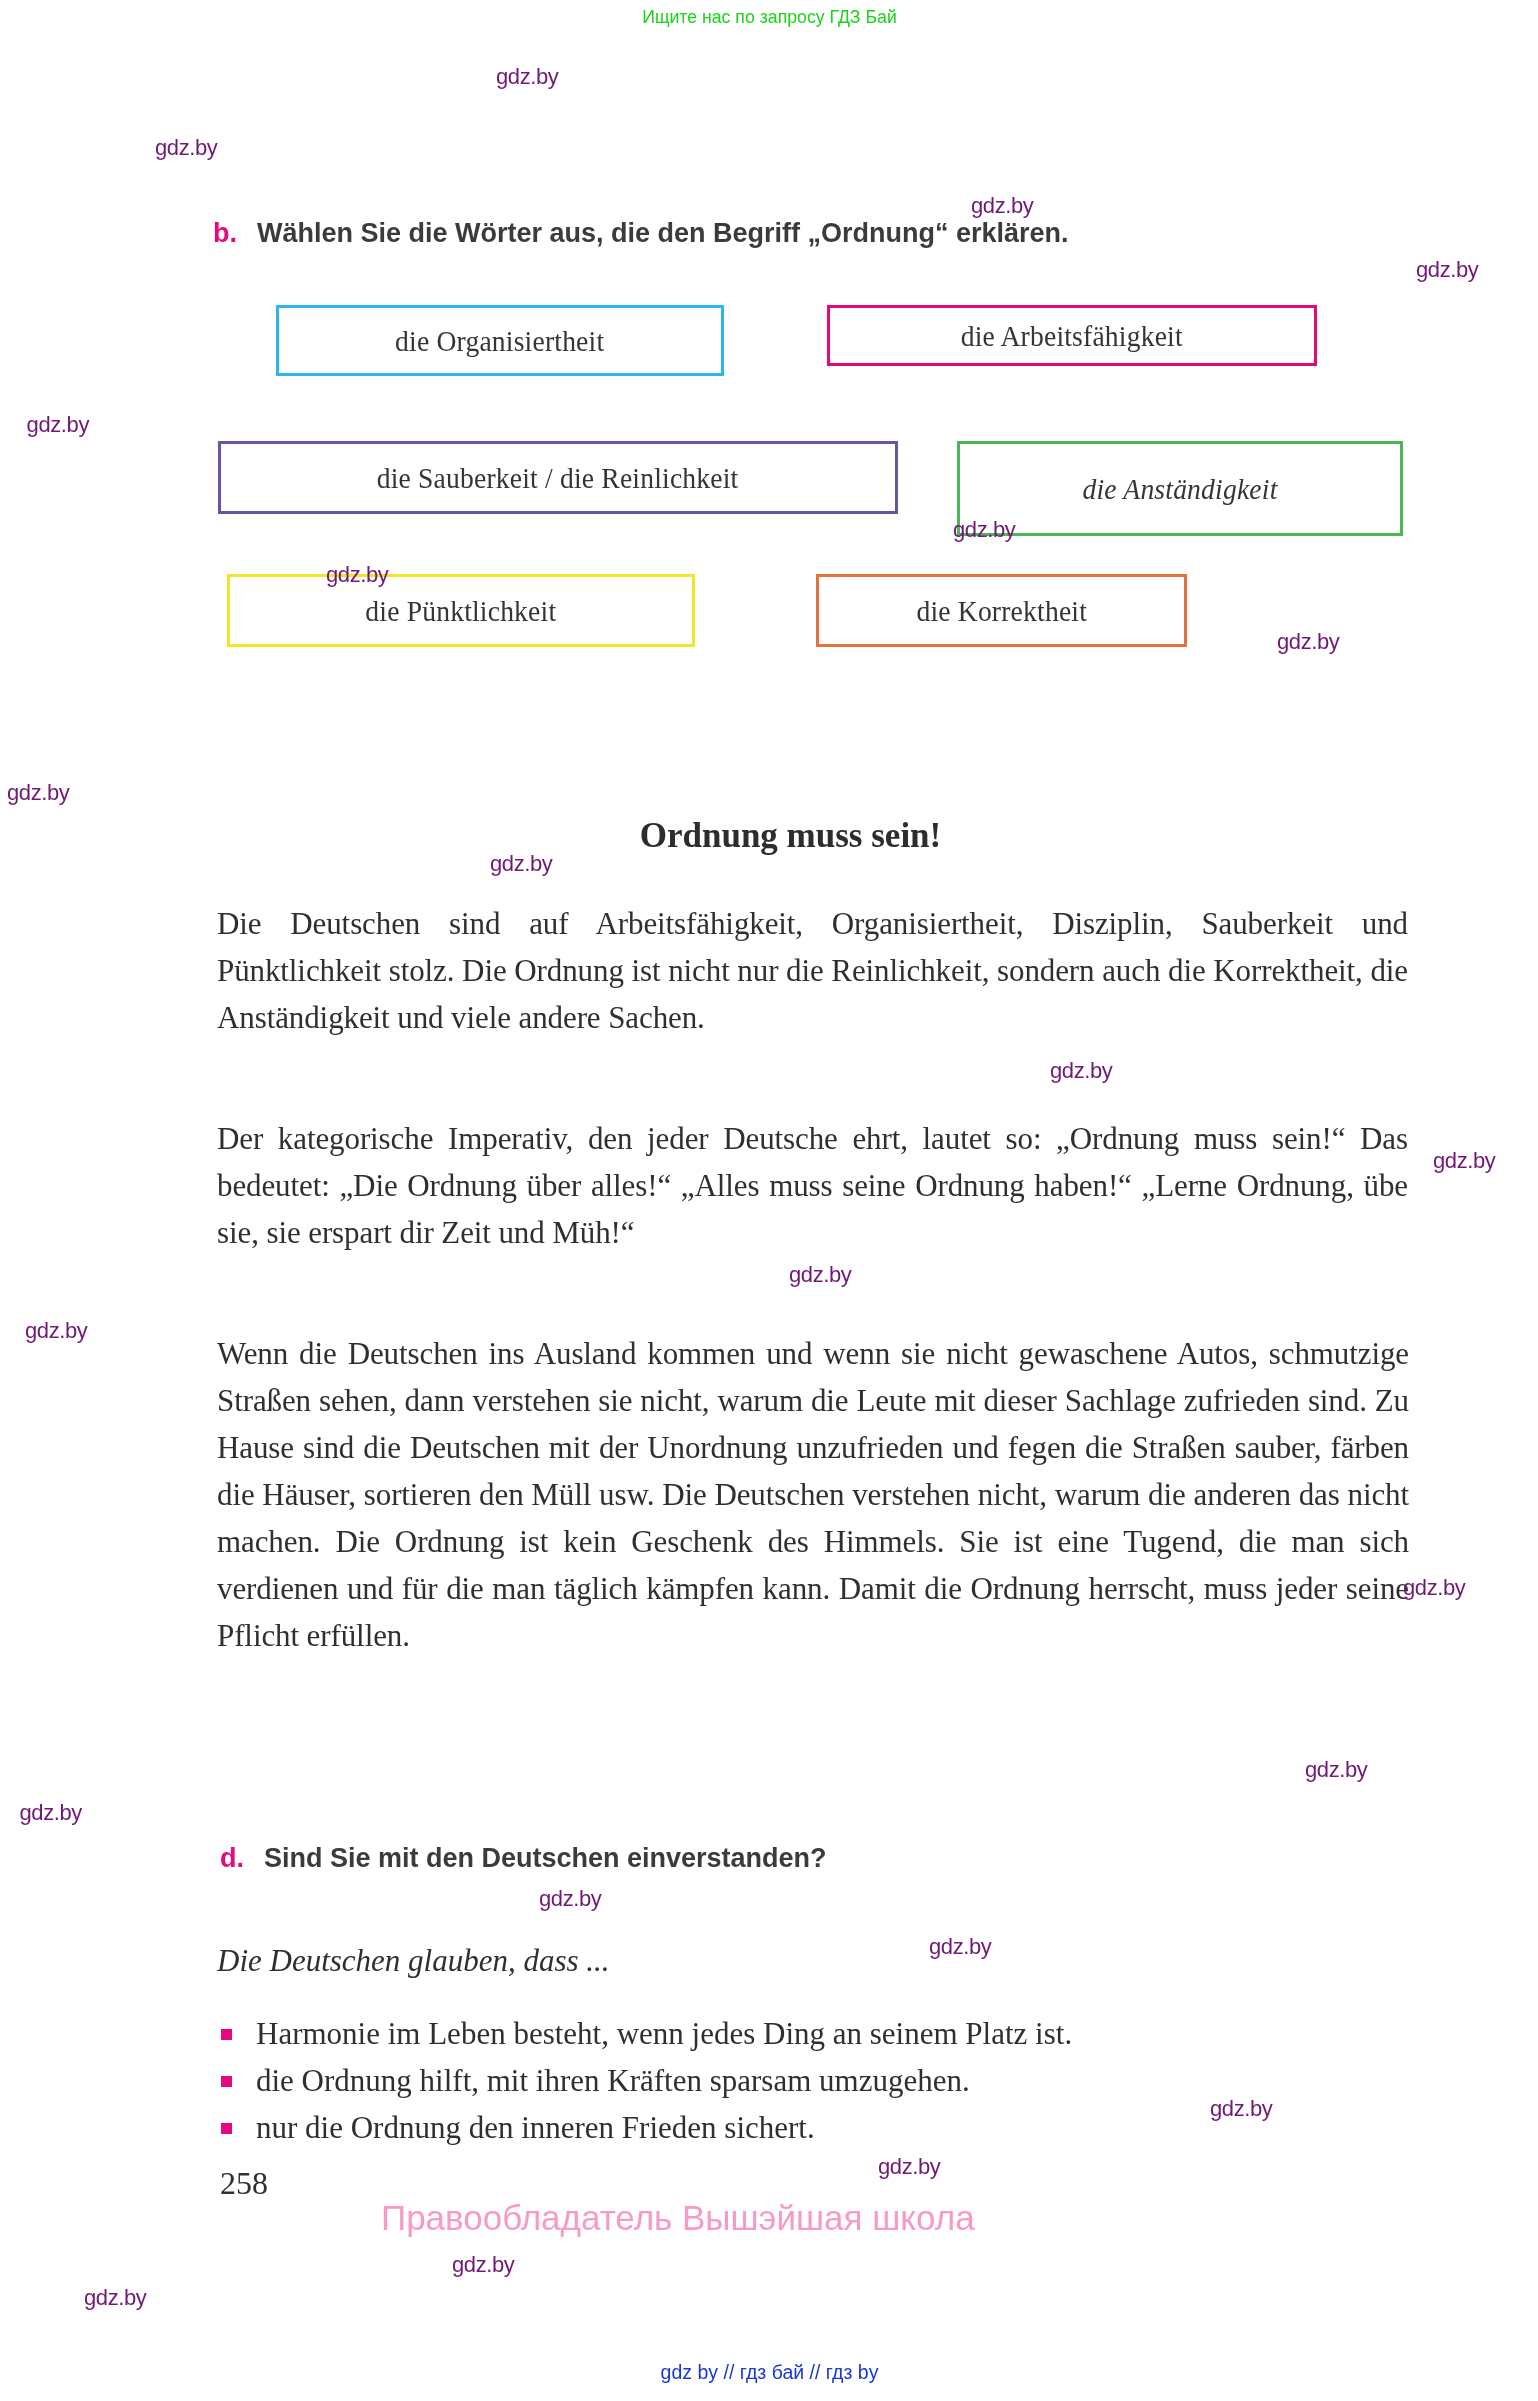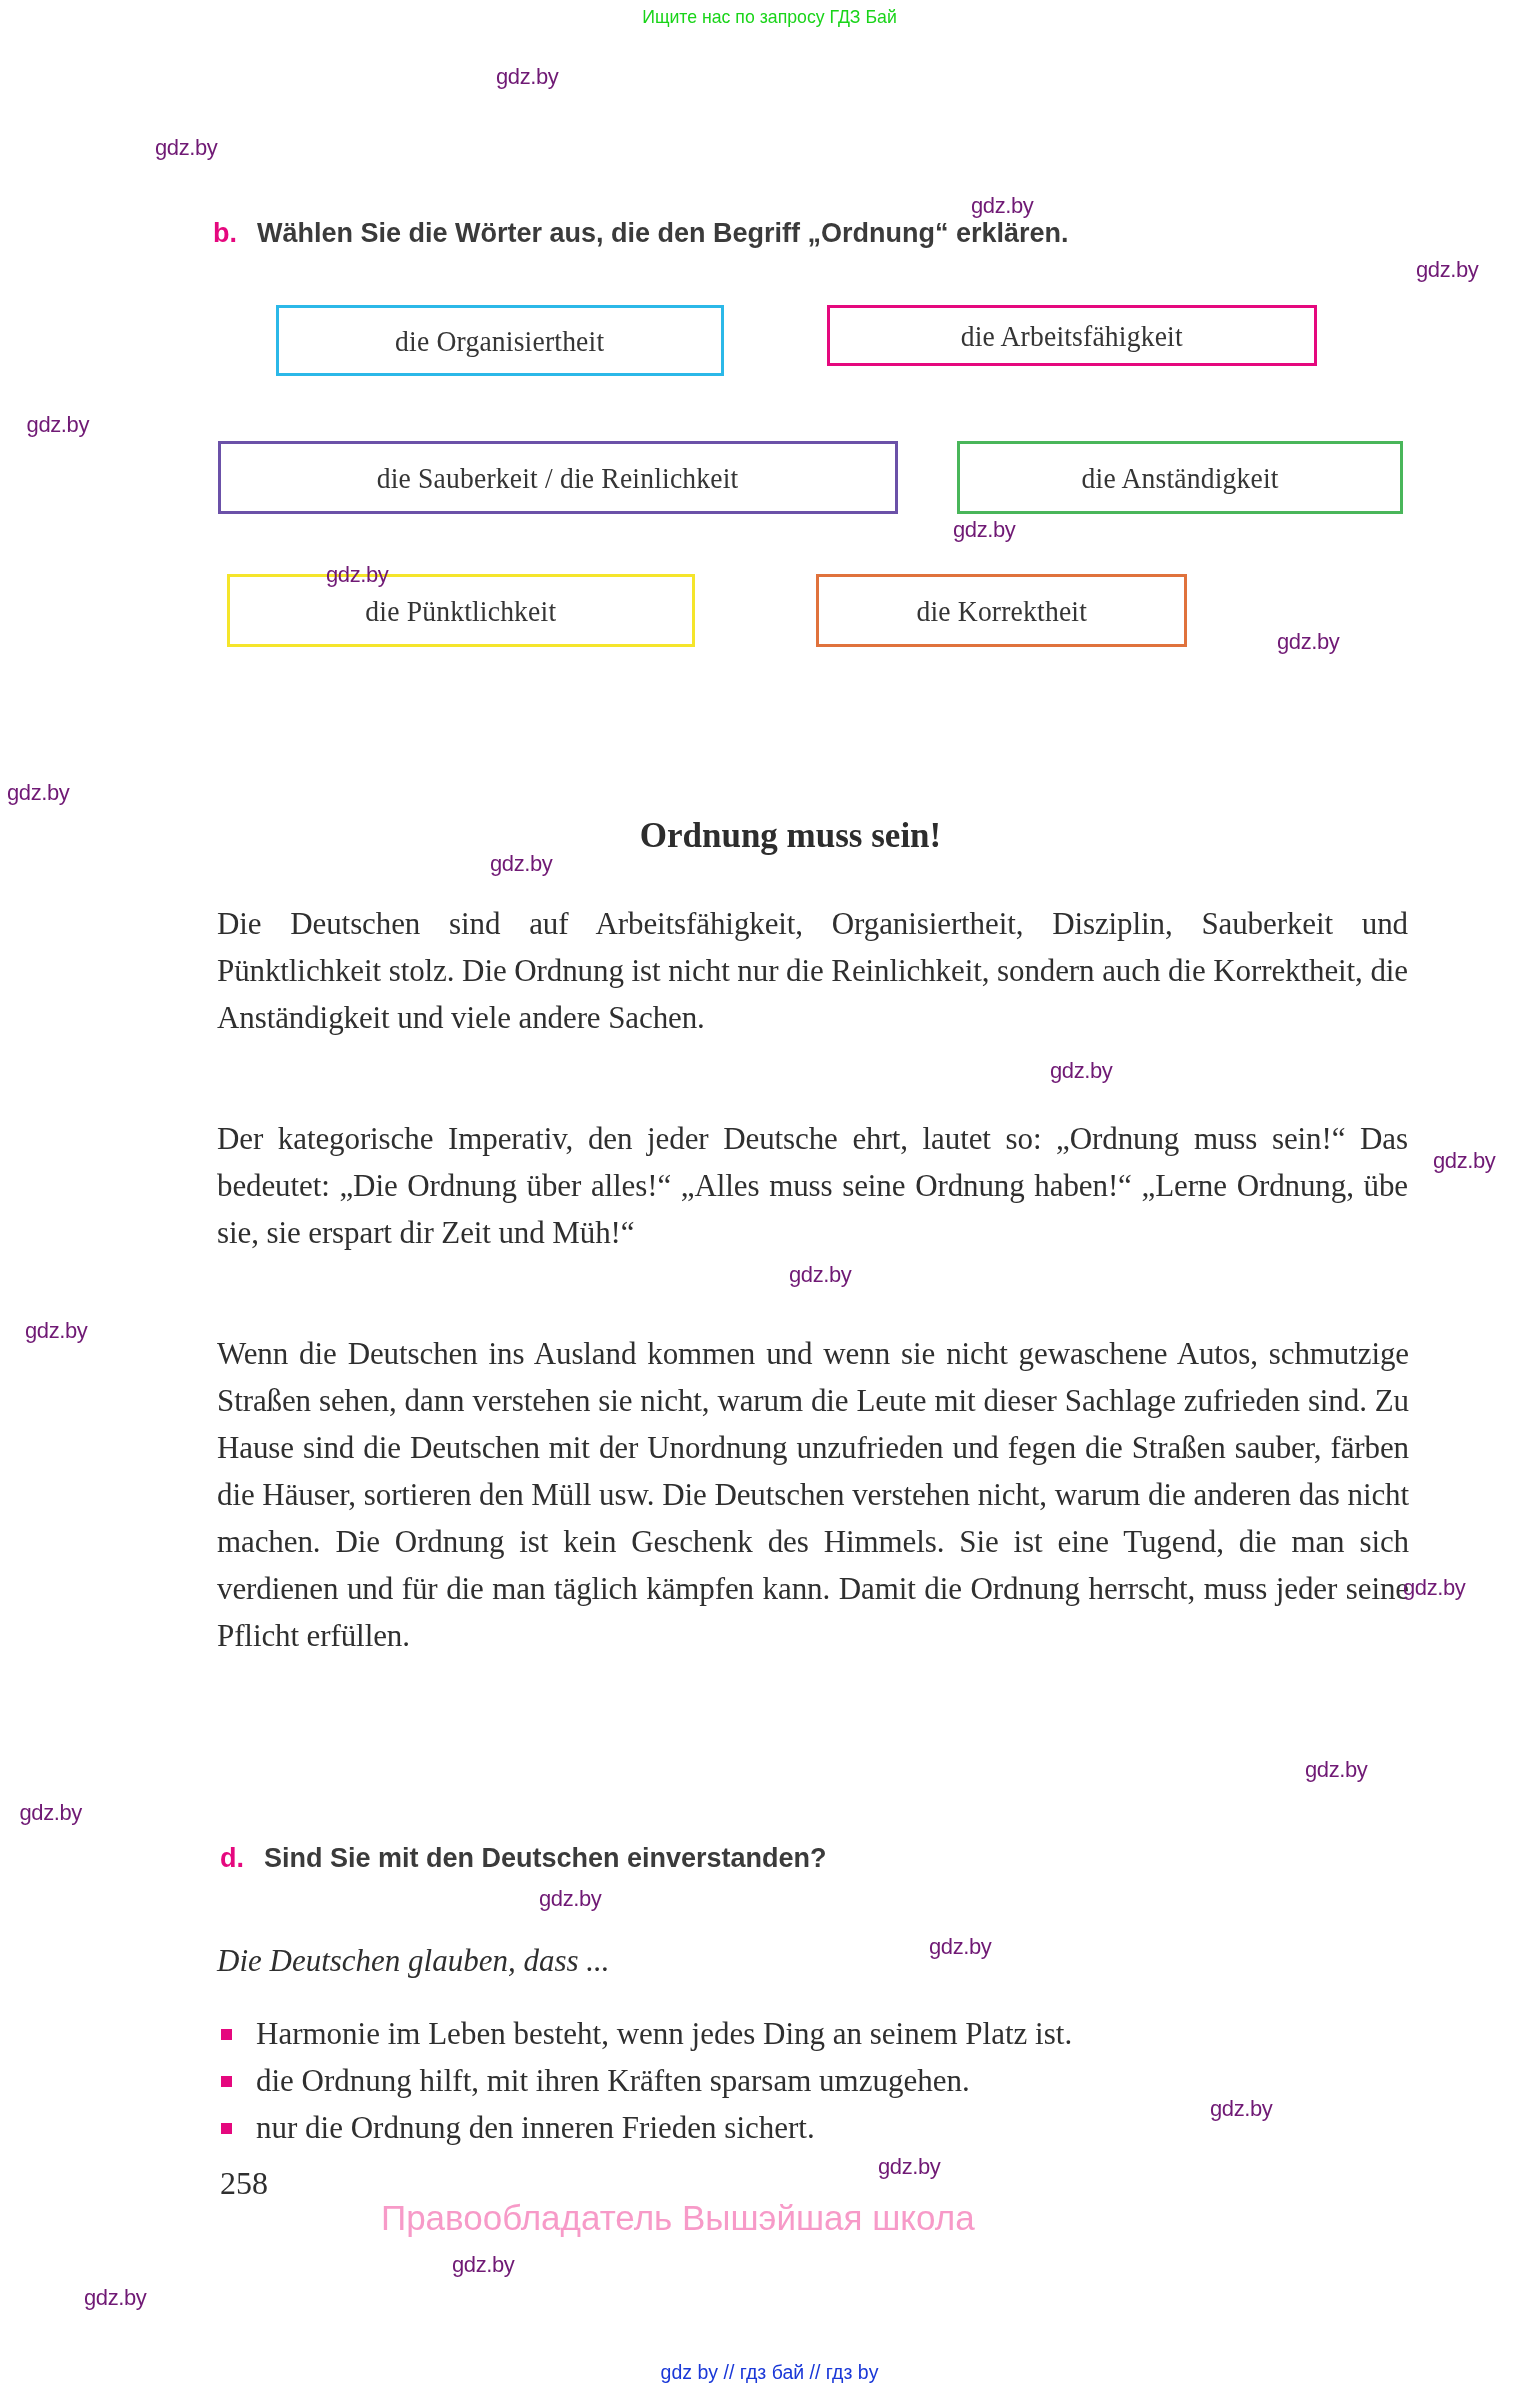--- a/index.html
+++ b/index.html
@@ -185,21 +185,21 @@
   <div class="wbox" id="wb0" style="left: 276px; top: 305px; width: 448px; height: 71px; border: 3.5px solid rgb(43, 184, 232);">
     <span>die Organisiertheit</span>
   </div>
   <div class="wbox" id="wb1" style="left: 827px; top: 305px; width: 490px; height: 61px; border: 3.5px solid rgb(229, 8, 126);">
     <span>die Arbeitsfähigkeit</span>
   </div>
 
   <div class="wbox" id="wb2" style="left: 218px; top: 441px; width: 680px; height: 73px; border: 3.5px solid rgb(107, 81, 168);">
     <span>die Sauberkeit / die Reinlichkeit</span>
   </div>
-  <div class="wbox" id="wb3" style="left: 957px; top: 441px; width: 446px; height: 73px; border: 3.5px solid rgb(73, 182, 90);">
+  <div class="wbox" id="wb3" style="left: 957px; top: 441px; width: 446px; height: 95px; border: 3.5px solid rgb(73, 182, 90); font-style: italic;">
     <span>die Anständigkeit</span>
   </div>
 
   <div class="wbox" id="wb4" style="left: 227px; top: 574px; width: 468px; height: 73px; border: 3.5px solid rgb(245, 229, 42);">
     <span>die Pünktlichkeit</span>
   </div>
   <div class="wbox" id="wb5" style="left: 816px; top: 574px; width: 371px; height: 73px; border: 3.5px solid rgb(224, 114, 60);">
     <span>die Korrektheit</span>
   </div>
 

